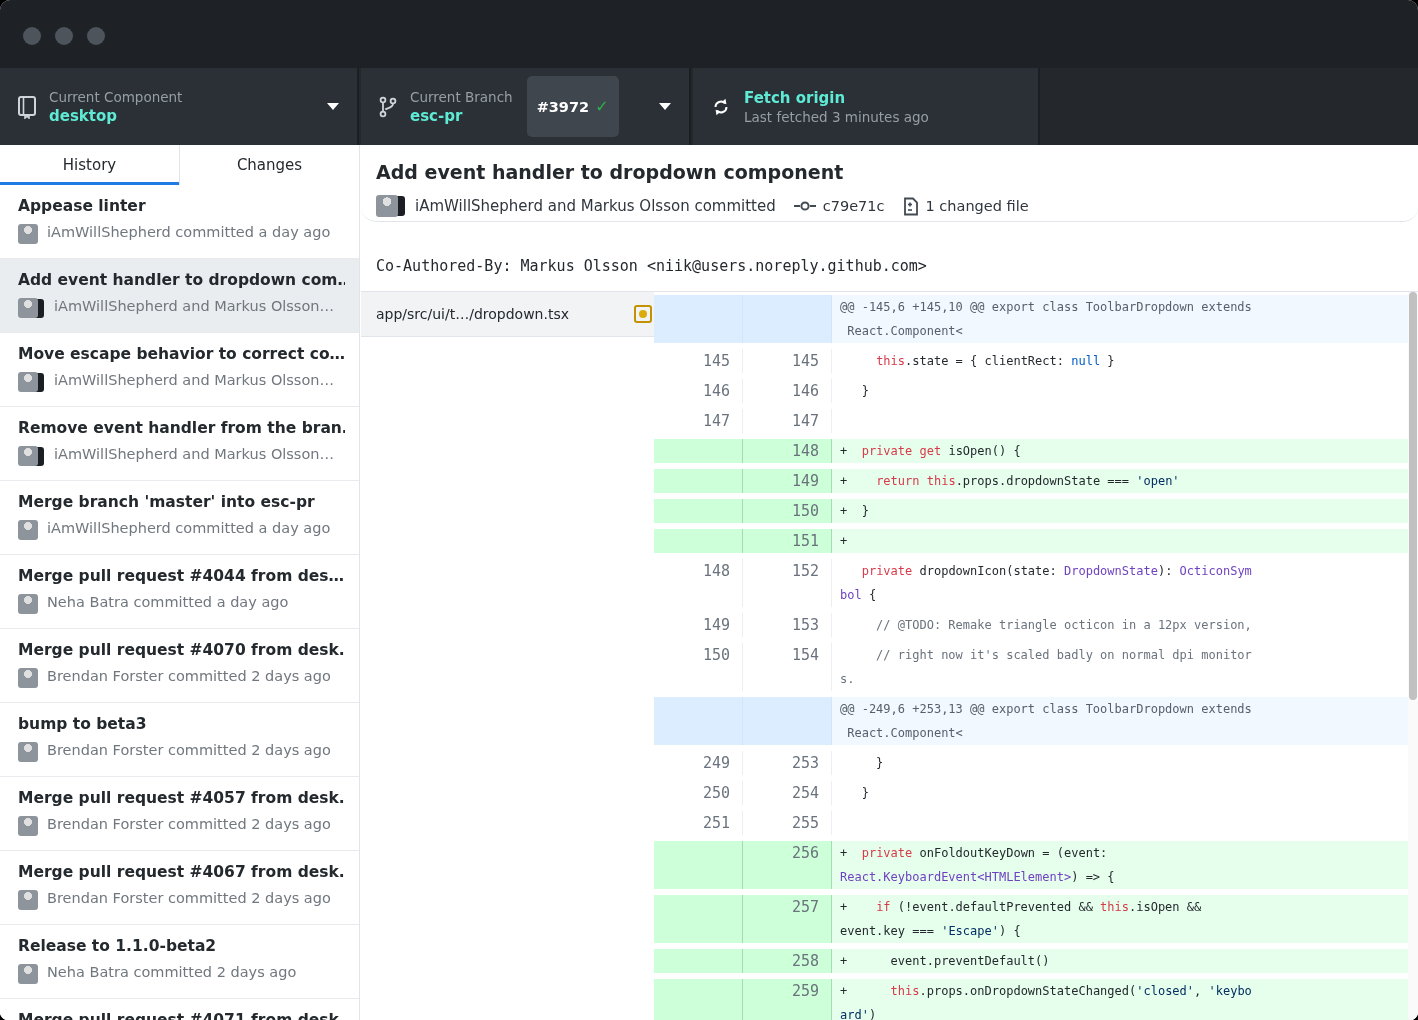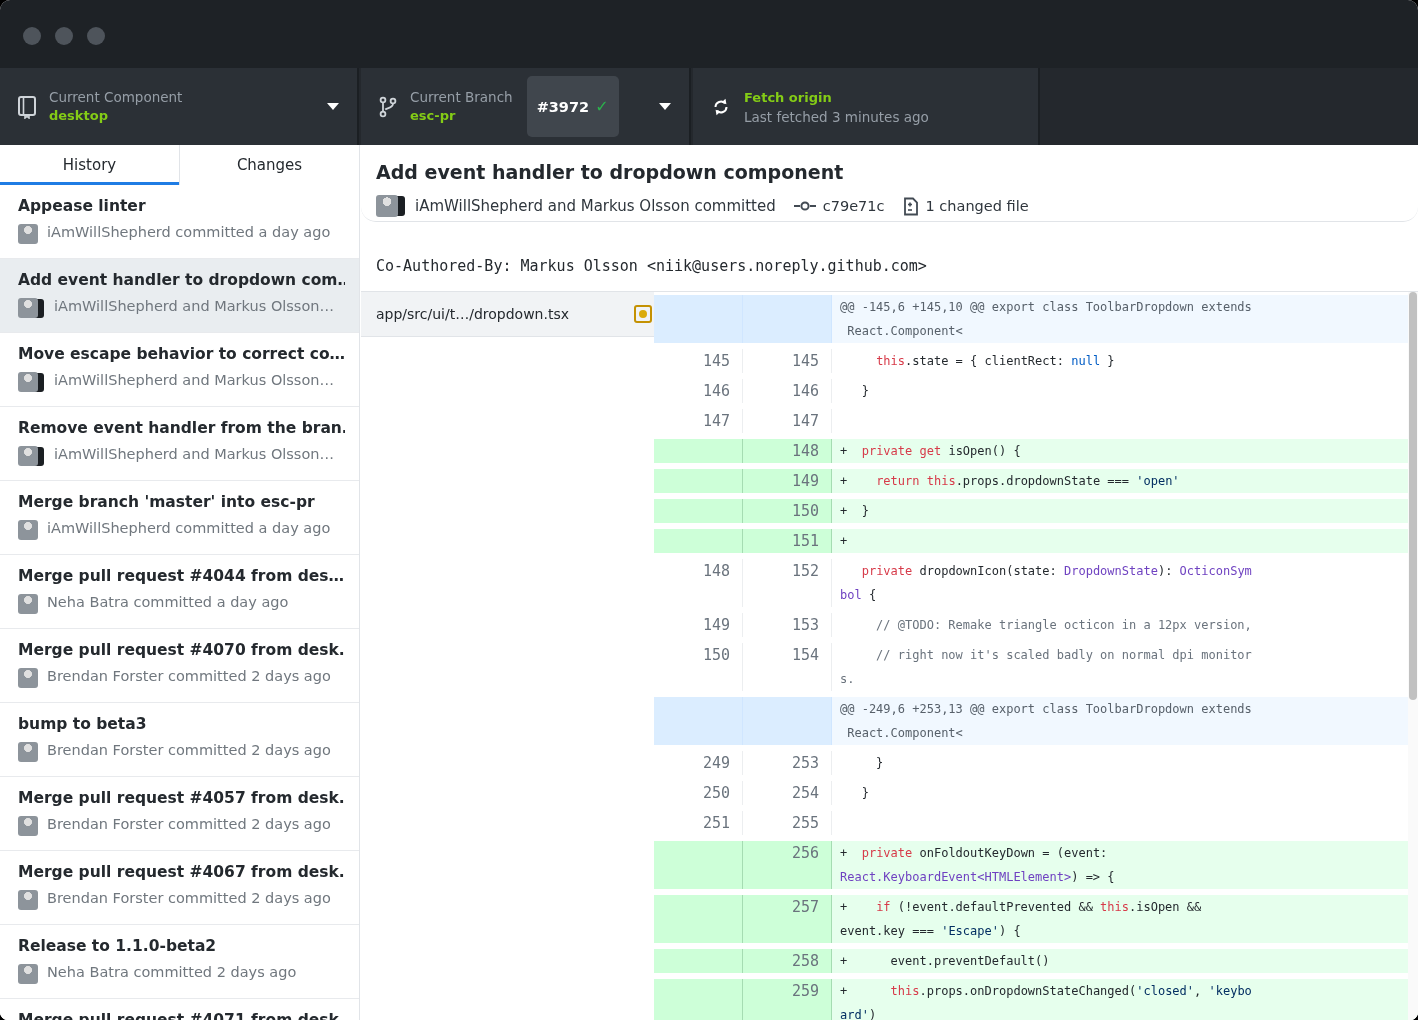--- a/index.html
+++ b/index.html
@@ -15,21 +15,21 @@
   
   .toolbar{position:absolute;left:0;top:68px;width:1418px;height:77px;background:#24282d;}
   .tb-section{position:absolute;top:0;height:77px;background:#2b3036;box-sizing:border-box;
               display:flex;align-items:center;cursor:default;}
   .tb-repo{left:0;width:359px;border-right:2px solid #1b1f23;}
   .tb-branch{left:361px;width:330px;border-right:2px solid #1b1f23;}
   .tb-fetch{left:693px;width:347px;border-right:2px solid #1b1f23;}
   .tb-icon{margin-left:17px;flex:0 0 auto;display:flex;align-items:center;}
   .tb-texts{margin-left:12px;min-width:0;}
   .tb-label{font-size:13.5px;color:#969ea7;line-height:18px;}
-  .tb-value{font-size:13px;color:#84cc16;font-weight:bold;line-height:20px;}
+  .tb-value{font-size:15px;color:#5eead4;font-weight:bold;line-height:20px;}
   .tb-chevron{margin-left:auto;margin-right:18px;width:0;height:0;
               border-left:6px solid transparent;border-right:6px solid transparent;
               border-top:7px solid #fff;}
   .branch-badge{margin-left:14px;background:#40464d;border-radius:5px;height:29px;
                 display:flex;align-items:center;padding:16px 10px;flex:0 0 auto;}
   .branch-badge .num{color:#fff;font-weight:bold;font-size:14.5px;}
   .branch-badge .check{color:#2bb24c;font-size:16px;font-weight:bold;margin-left:6px;}
 
   
   .sidebar{position:absolute;left:0;top:145px;width:360px;height:875px;background:#fff;

